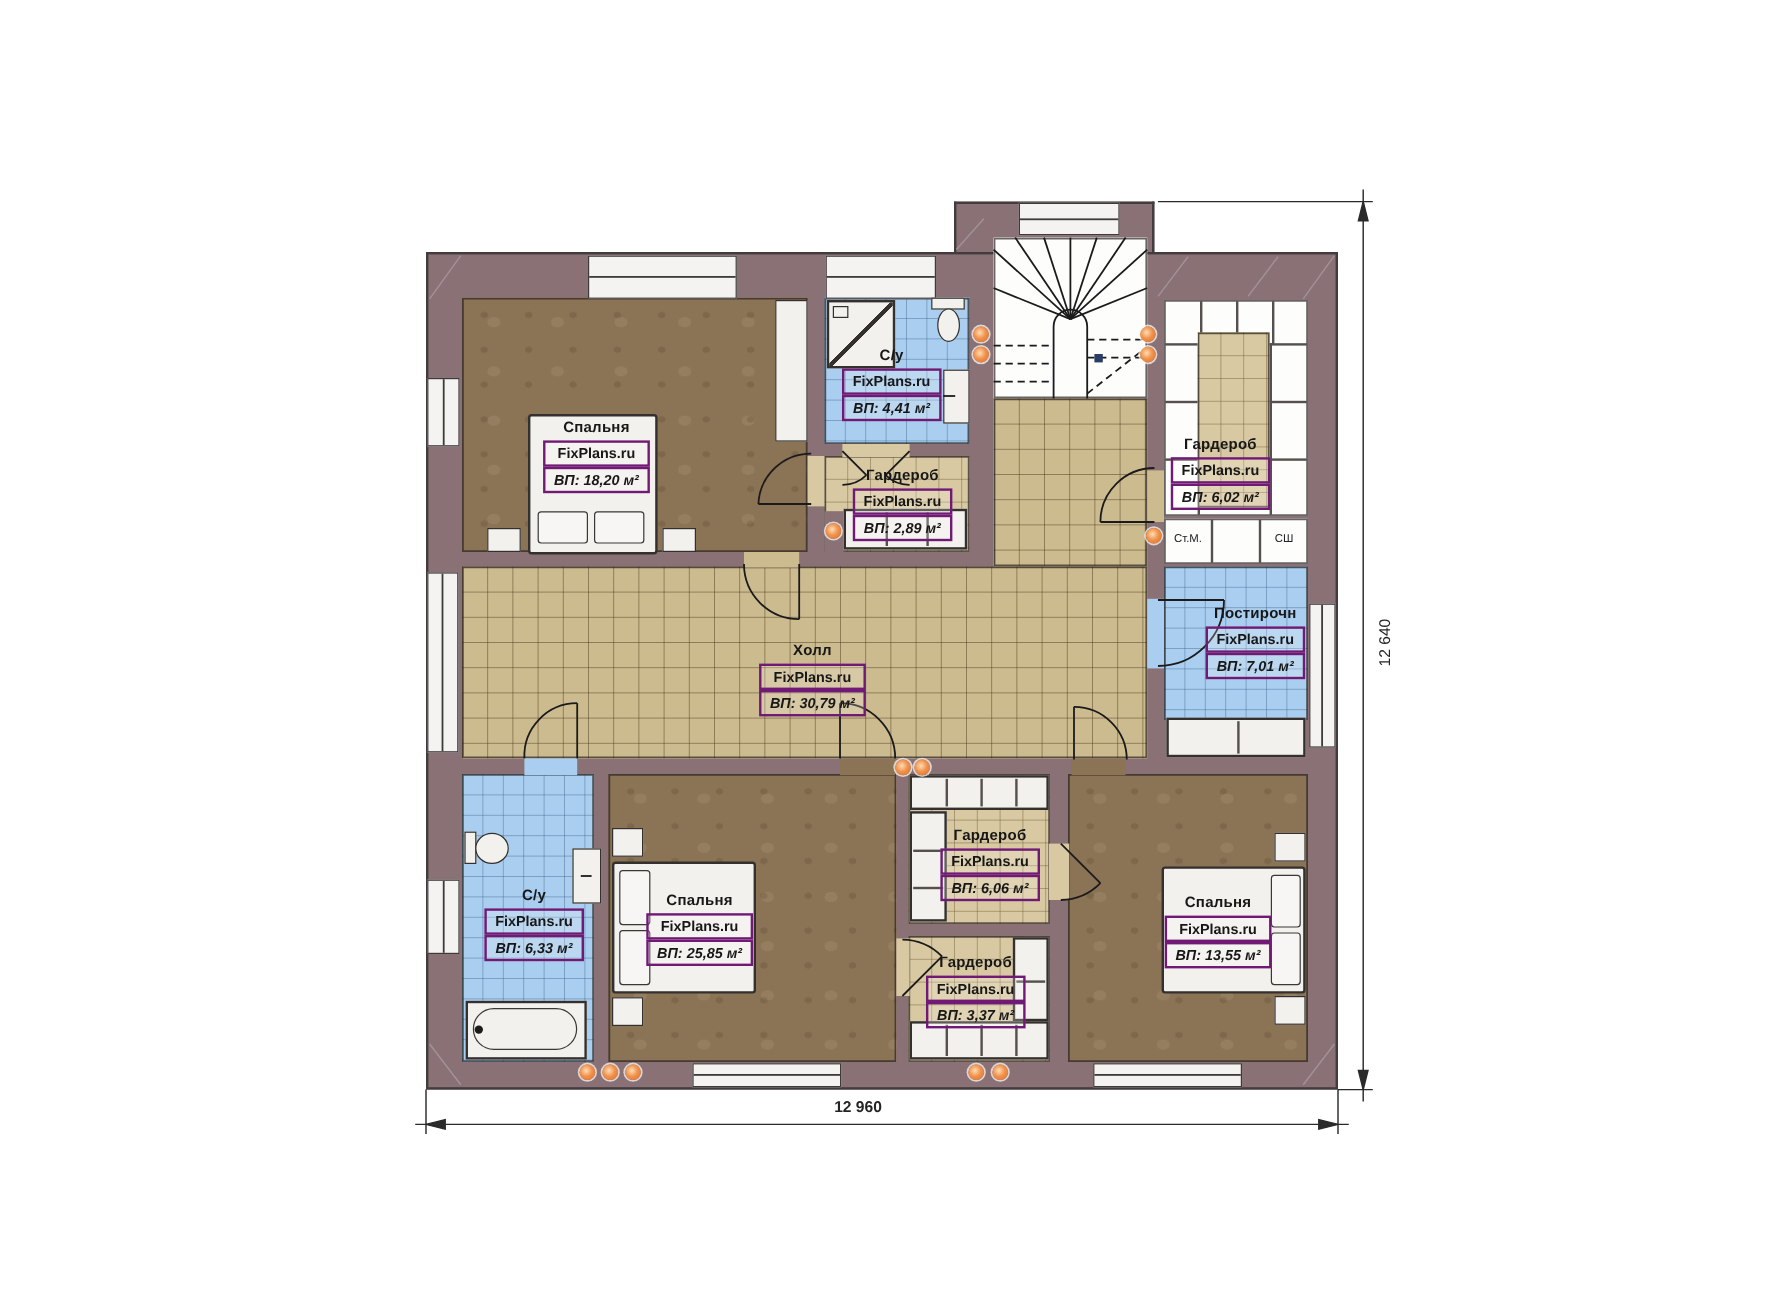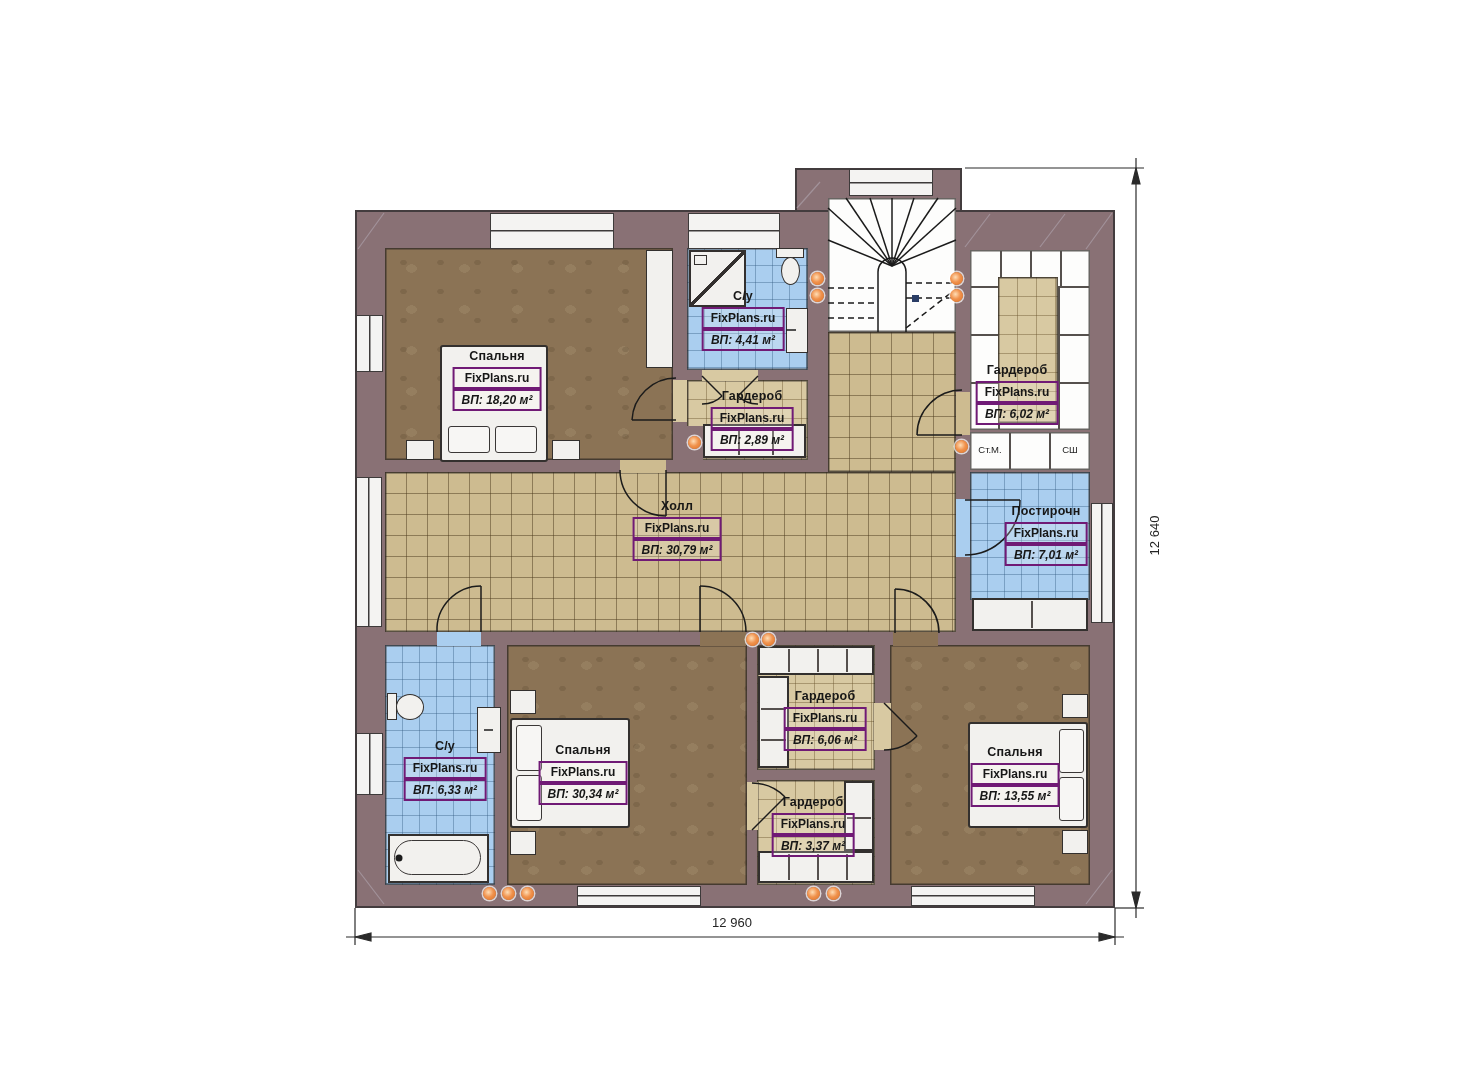--- a/index.html
+++ b/index.html
@@ -304,50 +304,50 @@
   <div class="room-label" style="left:1017px; top:364px;">
     <div class="rl-name">Гардероб</div>
     <div class="rl-row">FixPlans.ru</div>
     <div class="rl-row">ВП: 6,02 м²</div>
   </div>
   <div class="room-label" style="left:1046px; top:505px;">
     <div class="rl-name">Постирочн</div>
     <div class="rl-row">FixPlans.ru</div>
     <div class="rl-row">ВП: 7,01 м²</div>
   </div>
-  <div class="room-label" style="left:677px; top:500px;">
+  <div class="room-label" style="left:677px; top:536px;">
     <div class="rl-name">Холл</div>
     <div class="rl-row">FixPlans.ru</div>
     <div class="rl-row">ВП: 30,79 м²</div>
   </div>
   <div class="room-label" style="left:445px; top:740px;">
     <div class="rl-name">С/у</div>
     <div class="rl-row">FixPlans.ru</div>
     <div class="rl-row">ВП: 6,33 м²</div>
   </div>
   <div class="room-label" style="left:583px; top:744px;">
     <div class="rl-name">Спальня</div>
     <div class="rl-row">FixPlans.ru</div>
-    <div class="rl-row">ВП: 30,34 м²</div>
+    <div class="rl-row">ВП: 25,85 м²</div>
   </div>
   <div class="room-label" style="left:825px; top:690px;">
     <div class="rl-name">Гардероб</div>
     <div class="rl-row">FixPlans.ru</div>
     <div class="rl-row">ВП: 6,06 м²</div>
   </div>
   <div class="room-label" style="left:813px; top:796px;">
     <div class="rl-name">Гардероб</div>
     <div class="rl-row">FixPlans.ru</div>
     <div class="rl-row">ВП: 3,37 м²</div>
   </div>
   <div class="room-label" style="left:1015px; top:746px;">
     <div class="rl-name">Спальня</div>
     <div class="rl-row">FixPlans.ru</div>
     <div class="rl-row">ВП: 13,55 м²</div>
   </div>
 
   <div class="tinylabel" style="left:970px; top:444px; width:40px;">Ст.М.</div>
   <div class="tinylabel" style="left:1050px; top:444px; width:40px;">СШ</div>
 
-  <div class="dim-label" style="left:682px; top:915px; width:100px;">12 960</div>
+  <div class="dim-label" style="left:665px; top:915px; width:100px;font-weight:bold;">12 960</div>
   <div class="dim-label" style="left:1118px; top:528px; width:72px; transform:rotate(-90deg);">12 640</div>
 
 </div>
 
 </body></html>

